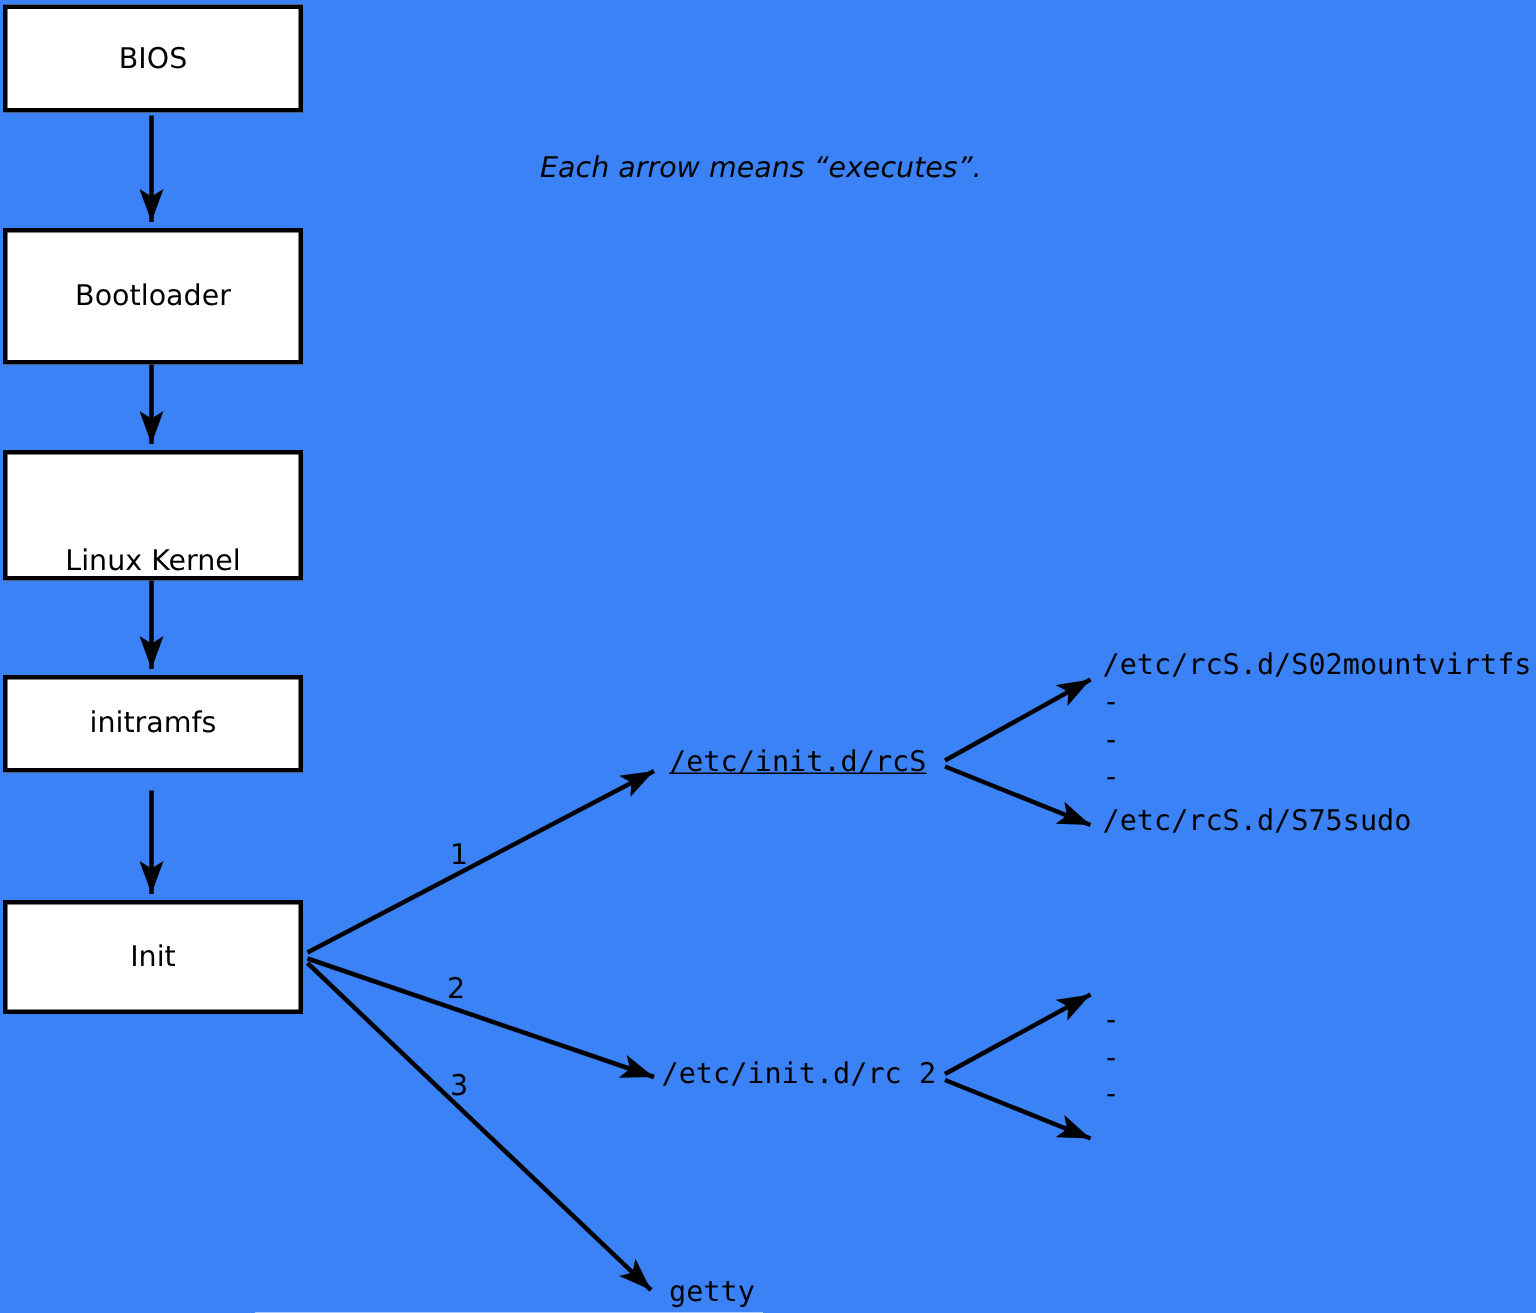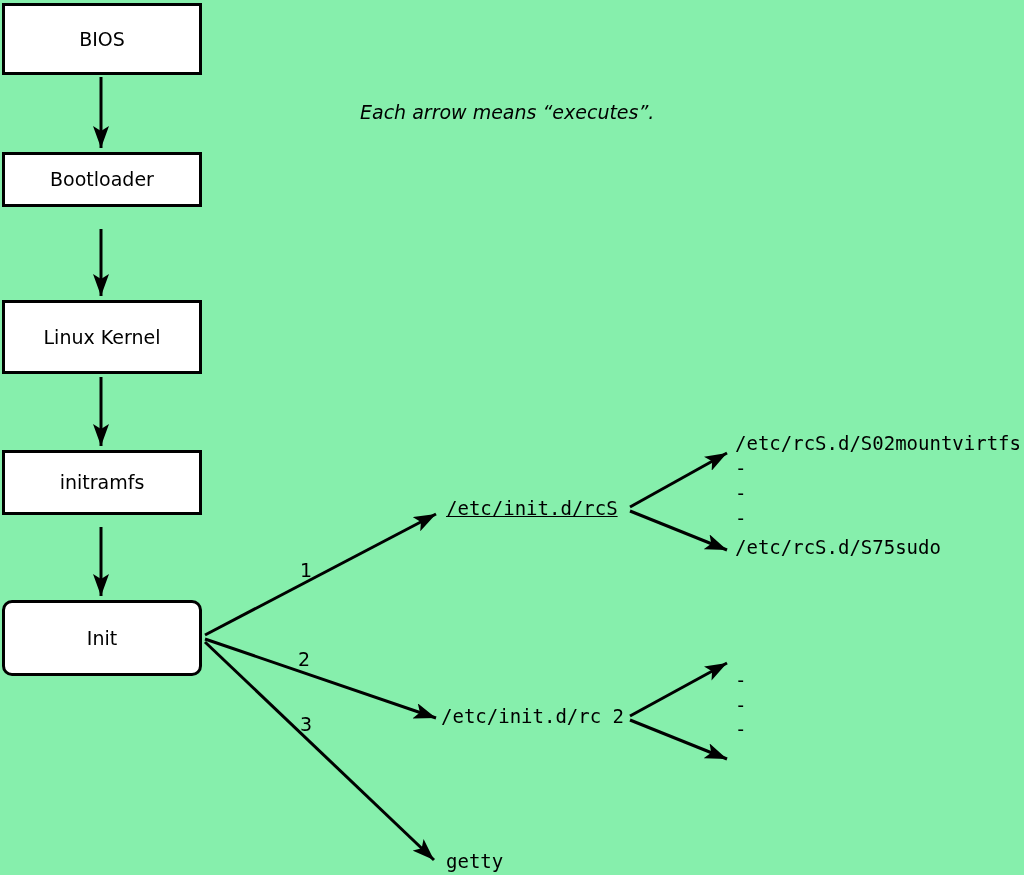--- a/index.html
+++ b/index.html
@@ -1,20 +1,20 @@
 <!DOCTYPE html>
 <html><head>
 <meta charset="utf-8">
 <style>
   html, body { margin: 0; padding: 0; background: #ffffff; }
   #stage {
     position: relative;
     width: 1024px;
     height: 875px;
-    background: #86efac;
+    background: #3b82f6;
     font-family: "DejaVu Sans", "Liberation Sans", sans-serif;
     color: #000000;
     overflow: hidden;
   }
   #wires {
     position: absolute;
     left: 0; top: 0;
     width: 1024px; height: 875px;
   }
   .box {
@@ -24,24 +24,24 @@
     box-sizing: border-box;
     border: 3px solid #000000;
     background: #ffffff;
     display: flex;
     align-items: center;
     justify-content: center;
     font-size: 19px;
     line-height: 1;
   }
   .b-bios       { top: 3px;   height: 72px; }
-  .b-bootloader { top: 152px; height: 55px; }
-  .b-kernel     { top: 300px; height: 74px; }
+  .b-bootloader { top: 152px; height: 91px; }
+  .b-kernel     { top: 300px; height: 87px; align-items: flex-end; }
   .b-initramfs  { top: 450px; height: 65px; }
-  .b-init       { top: 600px; height: 76px; border-radius: 10px; }
+  .b-init       { top: 600px; height: 76px; }
   .lbl {
     position: absolute;
     white-space: nowrap;
     font-size: 19px;
     line-height: 22px;
   }
   .mono {
     font-family: "DejaVu Sans Mono", "Liberation Mono", monospace;
   }
   .note   { left: 360px; top: 101px; font-style: italic; }

